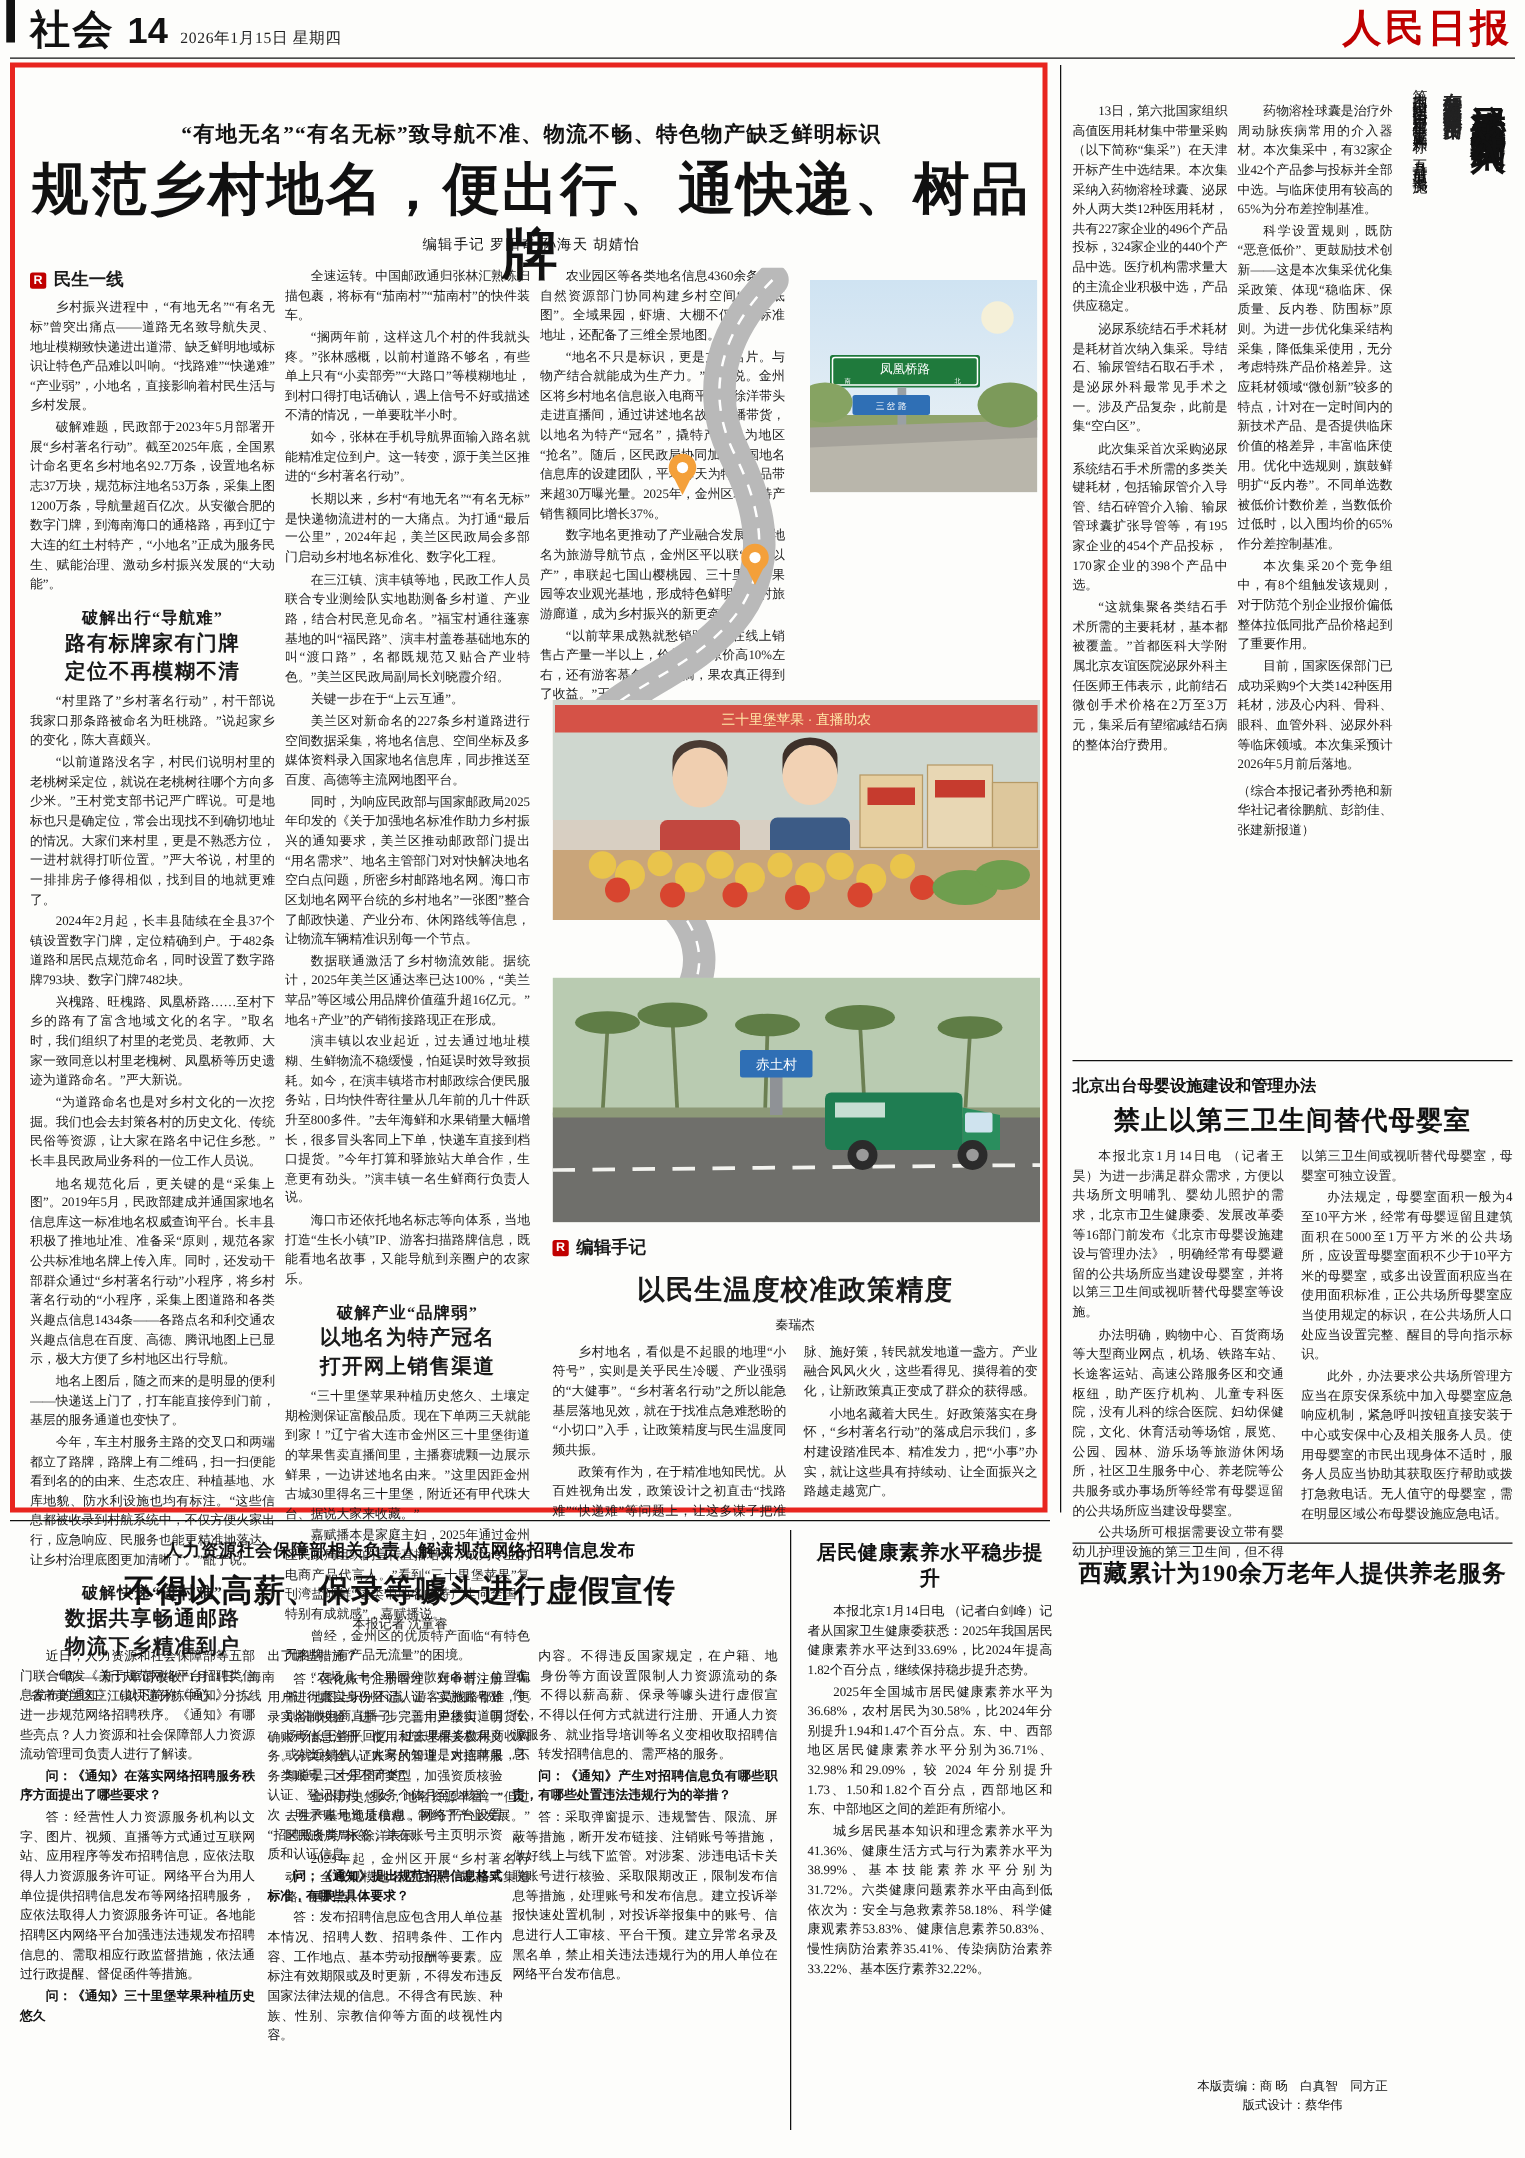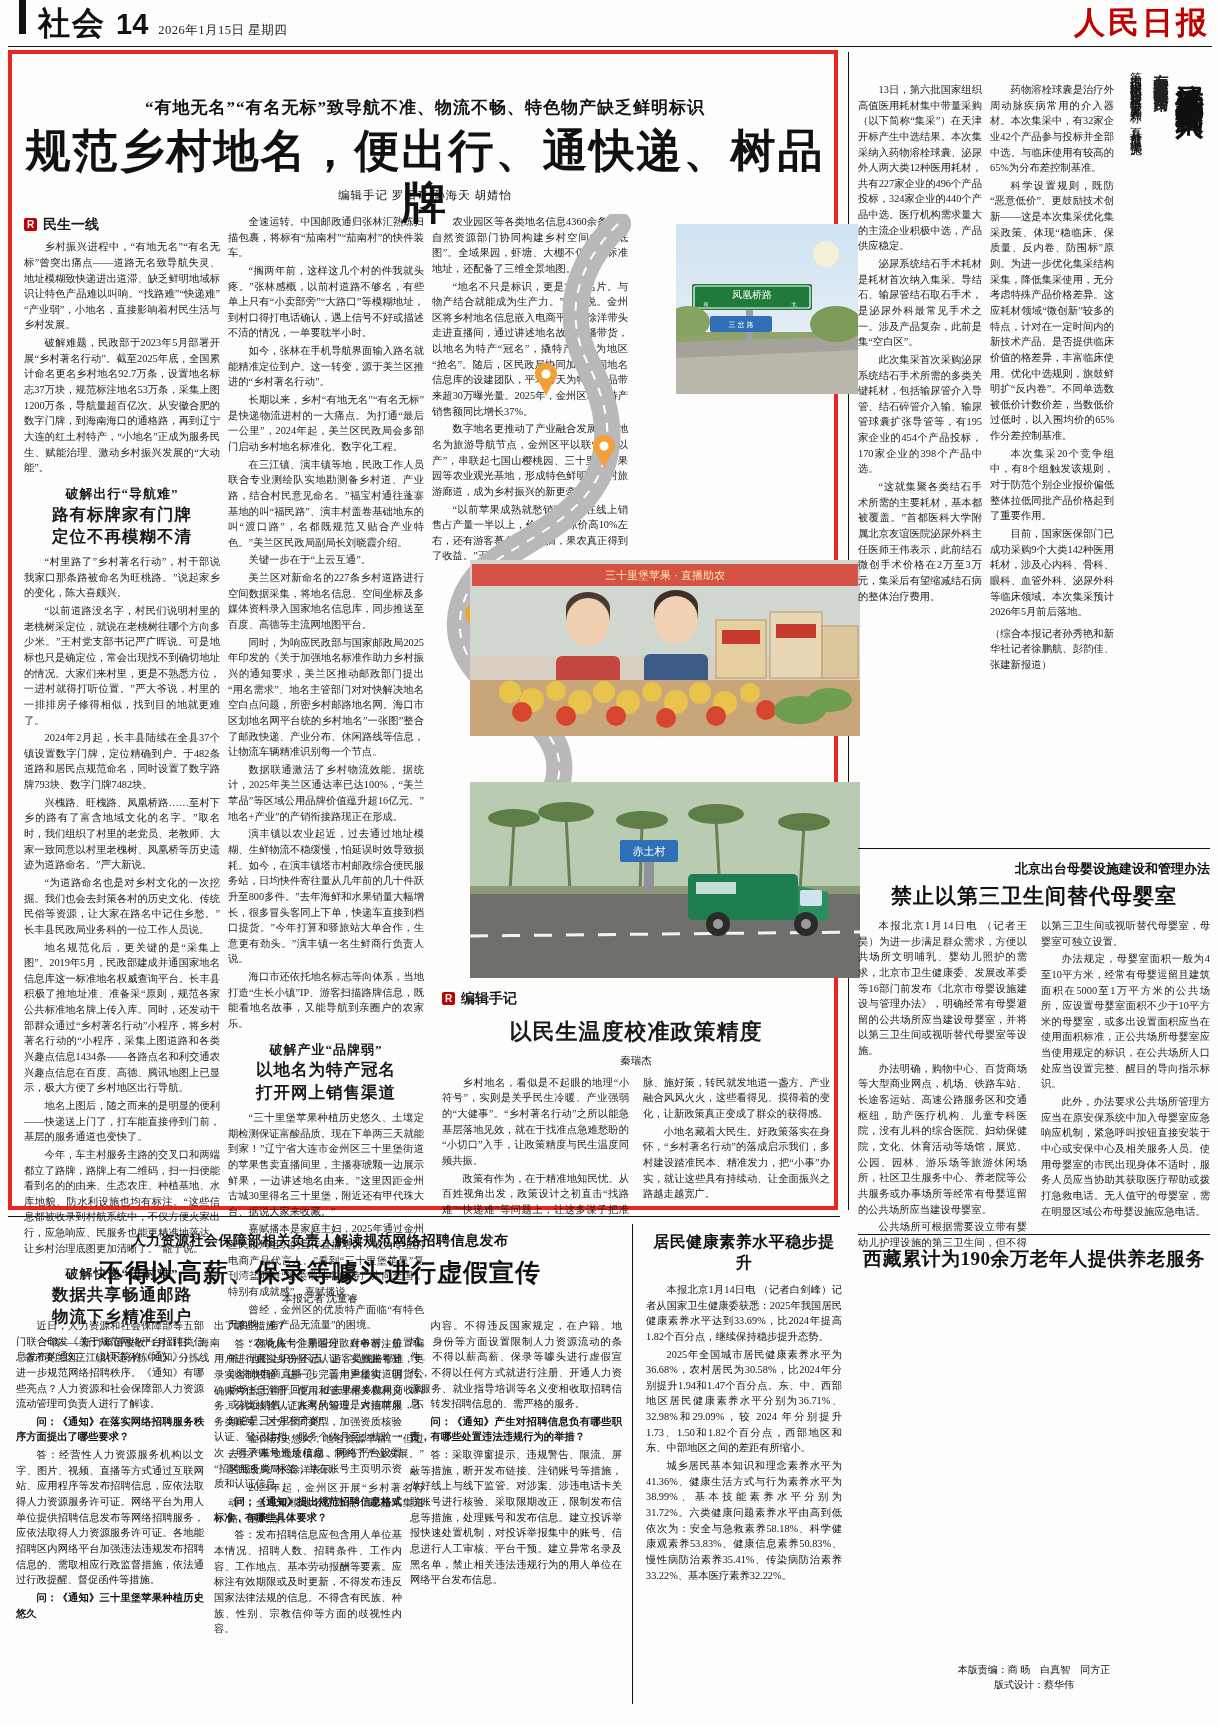--- a/index.html
+++ b/index.html
@@ -8,21 +8,21 @@
     font-family:"Liberation Serif","DejaVu Serif",serif;
     color:#111;overflow:hidden;position:relative;
   }
   .page{position:relative;width:1220px;height:1726px;}
 
   
   .masthead{
     position:absolute;left:0;top:0;width:1220px;height:46px;
     display:flex;align-items:flex-end;
   }
-  .mh-left{display:flex;align-items:baseline;gap:10px;padding-left:19px;}
+  .mh-left{display:flex;align-items:baseline;gap:10px;padding-left:5px;}
   .mh-bar{display:inline-block;width:7px;height:34px;background:#111;margin-right:2px;vertical-align:-4px;}
   .mh-sec{font-size:32px;font-weight:bold;letter-spacing:2px;font-family:"Liberation Serif",serif;}
   .mh-num{font-size:29px;font-weight:bold;font-family:"Liberation Sans",sans-serif;}
   .mh-date{font-size:12.5px;color:#222;padding-bottom:5px;letter-spacing:0.5px;}
   .mh-right{position:absolute;right:10px;bottom:2px;text-align:right;}
   .mh-logo{font-size:31px;font-weight:bold;letter-spacing:3px;color:#c00000;font-family:Liberation Mono, monospace;}
 
   .rule{position:absolute;left:8px;width:1204px;height:1px;background:#111;}
 
   
@@ -44,21 +44,21 @@
   
   .tag{display:flex;align-items:center;gap:6px;font-size:14px;font-weight:bold;margin-bottom:4px;}
   .tag .r{display:inline-block;width:13px;height:13px;background:#c00000;color:#fff;font-size:10px;
     line-height:13px;text-align:center;font-family:"Liberation Sans",sans-serif;border-radius:2px;}
 
   .subhead{text-align:center;font-weight:bold;margin:8px 0 6px 0;}
   .subhead .s1{font-size:13px;letter-spacing:1px;}
   .subhead .s2{font-size:16.5px;letter-spacing:1px;line-height:1.35;}
 
   
-  .photo{position:absolute;overflow:hidden;margin-left:28px;}
+  .photo{position:absolute;overflow:hidden;}
 
   
   .rtitle-v{
     position:absolute;writing-mode:vertical-rl;text-orientation:upright;
     font-weight:bold;letter-spacing:2px;
   }
 
   .b-title{font-size:25px;font-weight:bold;text-align:center;letter-spacing:1px;}
   .b-kicker{font-size:14px;font-weight:bold;text-align:center;letter-spacing:0.5px;}
   .b-byline{font-size:10.5px;text-align:center;margin-top:3px;}
@@ -339,21 +339,21 @@
       <p>科学设置规则，既防“恶意低价”、更鼓励技术创新——这是本次集采优化集采政策、体现“稳临床、保质量、反内卷、防围标”原则。为进一步优化集采结构采集，降低集采使用，无分考虑特殊产品价格差异。这应耗材领域“微创新”较多的特点，计对在一定时间内的新技术产品、是否提供临床价值的格差异，丰富临床使用。优化中选规则，旗鼓鲜明扩“反内卷”。不同单选数被低价计数价差，当数低价过低时，以入围均价的65%作分差控制基准。</p>
       <p>本次集采20个竞争组中，有8个组触发该规则，对于防范个别企业报价偏低整体拉低同批产品价格起到了重要作用。</p>
       <p>目前，国家医保部门已成功采购9个大类142种医用耗材，涉及心内科、骨科、眼科、血管外科、泌尿外科等临床领域。本次集采预计2026年5月前后落地。</p>
       <p style="text-indent:0;margin-top:6px;">（综合本报记者孙秀艳和新华社记者徐鹏航、彭韵佳、张建新报道）</p>
     </div>
   </div>
 
   <div class="rule" style="left:858px;top:848px;width:352px;background:#111;"></div>
 
   <div style="position:absolute;left:858px;top:860px;width:352px;">
-    <div style="font-size:13px;font-weight:bold;text-align:right;">北京出台母婴设施建设和管理办法</div>
+    <div style="font-size:13px;font-weight:bold;text-align:left;">北京出台母婴设施建设和管理办法</div>
     <div style="font-size:21px;font-weight:bold;text-align:center;margin-top:4px;letter-spacing:1px;">禁止以第三卫生间替代母婴室</div>
     <div class="col" style="position:relative;left:0;top:8px;width:352px;column-count:2;column-gap:14px;">
       <p>本报北京1月14日电 （记者王昊）为进一步满足群众需求，方便以共场所文明哺乳、婴幼儿照护的需求，北京市卫生健康委、发展改革委等16部门前发布《北京市母婴设施建设与管理办法》，明确经常有母婴避留的公共场所应当建设母婴室，并将以第三卫生间或视听替代母婴室等设施。</p>
       <p>办法明确，购物中心、百货商场等大型商业网点，机场、铁路车站、长途客运站、高速公路服务区和交通枢纽，助产医疗机构、儿童专科医院，没有儿科的综合医院、妇幼保健院，文化、休育活动等场馆，展览、公园、园林、游乐场等旅游休闲场所，社区卫生服务中心、养老院等公共服务或办事场所等经常有母婴逗留的公共场所应当建设母婴室。</p>
       <p>公共场所可根据需要设立带有婴幼儿护理设施的第三卫生间，但不得以第三卫生间或视听替代母婴室，母婴室可独立设置。</p>
       <p>办法规定，母婴室面积一般为4至10平方米，经常有母婴逗留且建筑面积在5000至1万平方米的公共场所，应设置母婴室面积不少于10平方米的母婴室，或多出设置面积应当在使用面积标准，正公共场所母婴室应当使用规定的标识，在公共场所人口处应当设置完整、醒目的导向指示标识。</p>
       <p>此外，办法要求公共场所管理方应当在原安保系统中加入母婴室应急响应机制，紧急呼叫按钮直接安装于中心或安保中心及相关服务人员。使用母婴室的市民出现身体不适时，服务人员应当协助其获取医疗帮助或拨打急救电话。无人值守的母婴室，需在明显区域公布母婴设施应急电话。</p>
     </div>
   </div>
 

